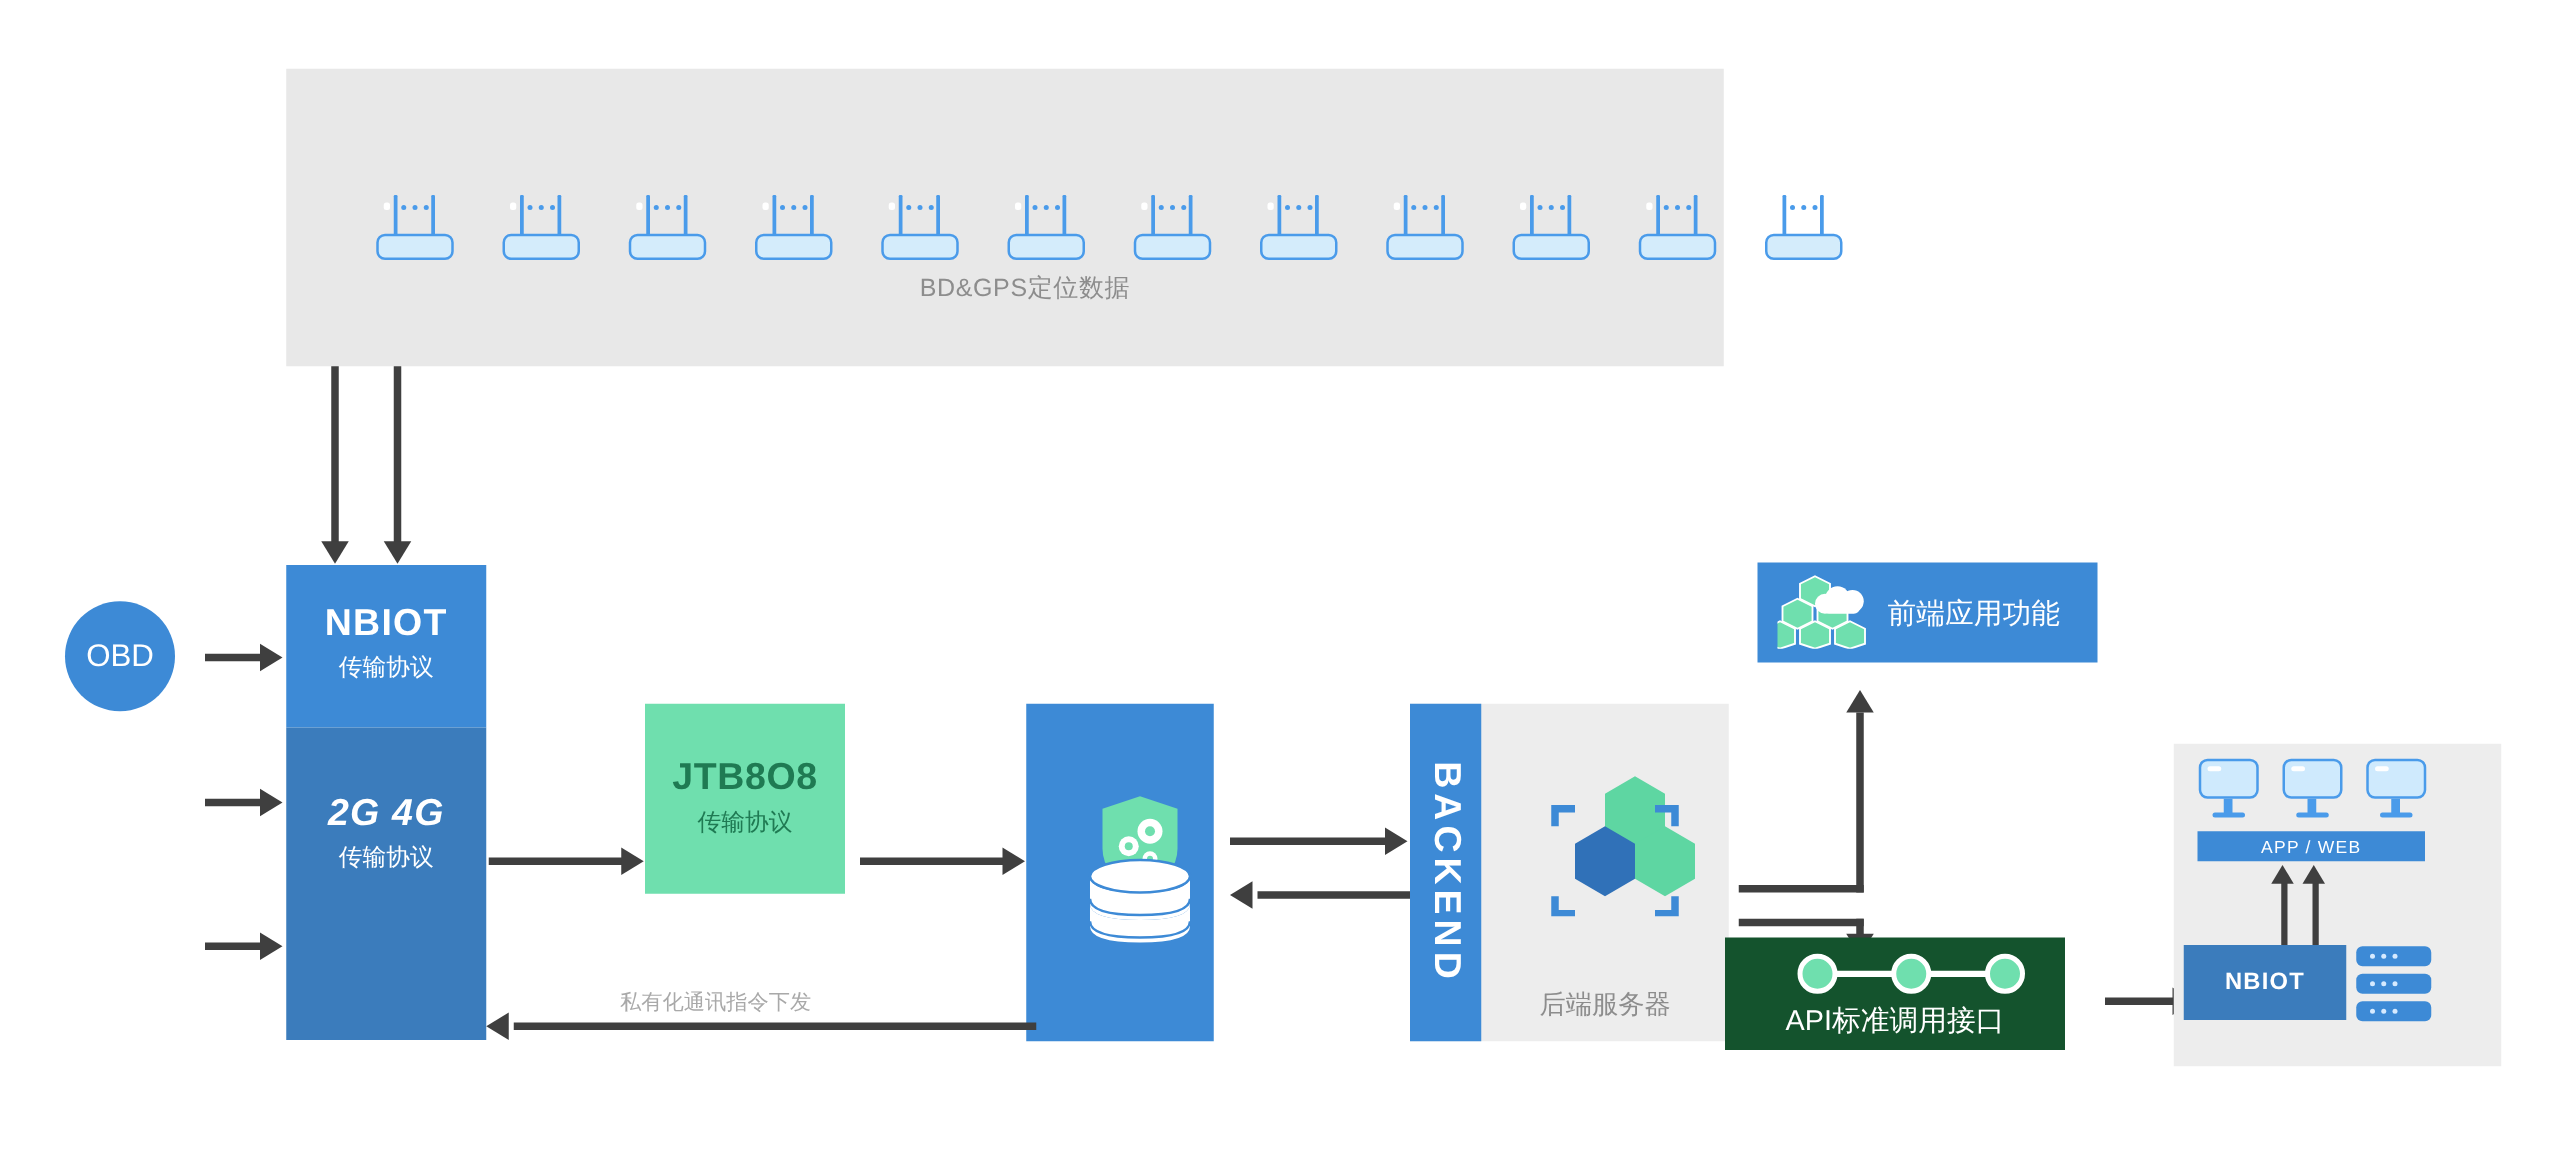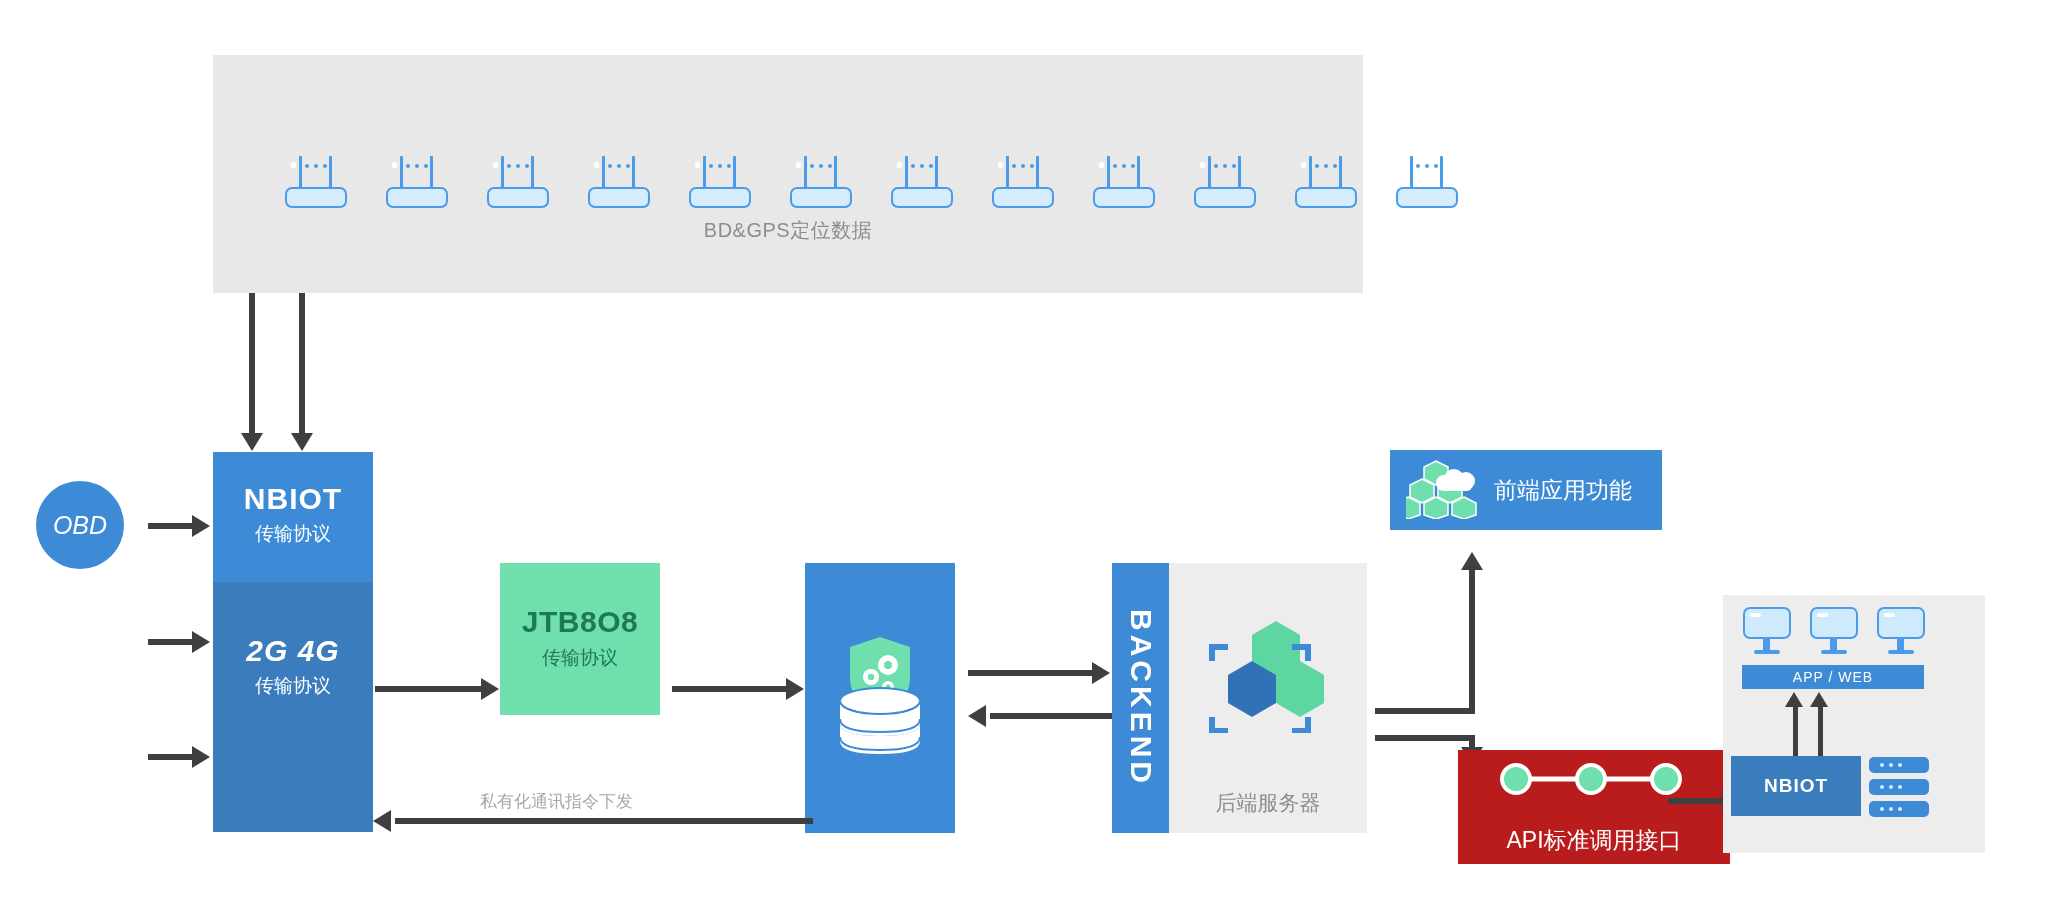--- a/index.html
+++ b/index.html
@@ -1,19 +1,19 @@
 <!DOCTYPE html>
 <html><head>
 <meta charset="utf-8">
 <style>
   html,body{margin:0;padding:0;background:#ffffff;}
   body{width:2048px;height:922px;position:relative;overflow:hidden;
        font-family:"Liberation Sans","DejaVu Sans",sans-serif;}
   .stage{position:absolute;left:0;top:0;width:2048px;height:922px;}
-  .abs{position:absolute;}
+  .abs{position:absolute;margin-left:16px;}
 
   
   #device-panel{left:213px;top:55px;width:1150px;height:238px;background:#e8e8e8;}
   #router-row{position:absolute;left:0;top:0;width:100%;height:100%;}
   .router{position:absolute;bottom:85px;width:62px;height:52px;}
   .router .ant{position:absolute;width:3px;height:32px;background:#4a9bea;border-radius:1px;}
   .router .ant.l{left:14px;top:0;}
   .router .ant.r{left:44px;top:0;}
   .router .body{position:absolute;left:0;bottom:0;width:62px;height:21px;
         background:#d4ecfb;border:2.5px solid #4a9bea;border-radius:7px;box-sizing:border-box;}
@@ -29,21 +29,21 @@
   .arrow-head-up{position:absolute;width:0;height:0;border-left:11px solid transparent;
         border-right:11px solid transparent;border-bottom:18px solid #3f3f3f;}
   .arrow-head-right{position:absolute;width:0;height:0;border-top:11px solid transparent;
         border-bottom:11px solid transparent;border-left:18px solid #3f3f3f;}
   .arrow-head-left{position:absolute;width:0;height:0;border-top:11px solid transparent;
         border-bottom:11px solid transparent;border-right:18px solid #3f3f3f;}
   .ar-gray .arrow-line{background:#3f3f3f;}
 
   
   .io-circle{position:absolute;width:88px;height:88px;border-radius:50%;background:#3d8ad6;
-        color:#fff;font-size:25px;display:flex;align-items:center;justify-content:center;font-style:italic;}
+        color:#fff;font-size:25px;display:flex;align-items:center;justify-content:center;}
 
   
   #comm-stack{left:213px;top:452px;width:160px;height:380px;}
   .comm-cell{position:absolute;left:0;width:160px;color:#fff;text-align:center;}
   #comm-nbiot{top:0;height:130px;background:#3d8ad6;}
   #comm-2g4g{top:130px;height:250px;background:#3b7cbc;}
   .comm-title{font-size:30px;font-weight:bold;letter-spacing:1px;}
   .comm-sub{font-size:19px;margin-top:5px;}
   #comm-nbiot .comm-title{margin-top:30px;}
   #comm-2g4g .comm-title{margin-top:52px;font-style:italic;}
@@ -59,21 +59,21 @@
   
   #backend-box{left:1112px;top:563px;width:255px;height:270px;background:#ededed;}
   #backend-strip{position:absolute;left:0;top:0;width:57px;height:100%;background:#3d8ad6;}
   #backend-strip span{position:absolute;left:50%;top:50%;transform:translate(-50%,-50%) rotate(90deg);
         white-space:nowrap;color:#fff;font-size:30px;font-weight:bold;letter-spacing:4px;}
   #backend-label{position:absolute;left:57px;right:0;bottom:16px;text-align:center;color:#8d8d8d;font-size:21px;}
 
   
   #frontend-box{left:1390px;top:450px;width:272px;height:80px;background:#3d8ad6;display:flex;align-items:center;}
   #frontend-label{color:#fff;font-size:23px;margin-left:10px;}
-  #api-box{left:1458px;top:750px;width:272px;height:114px;background:#b91c1c;}
+  #api-box{left:1364px;top:750px;width:272px;height:90px;background:#14532d;}
   #api-label{position:absolute;left:0;bottom:8px;width:100%;text-align:center;color:#fff;font-size:23px;}
 
   
   #agent-panel{left:1723px;top:595px;width:262px;height:258px;background:#ededed;}
   .monitor{position:absolute;width:48px;height:50px;}
   .monitor .screen{position:absolute;left:0;top:0;width:48px;height:32px;background:#cfeafd;
         border:2.5px solid #4a9bea;border-radius:7px;box-sizing:border-box;}
   .monitor .notch{position:absolute;left:7px;top:6px;width:11px;height:4px;border-radius:2px;background:#ffffff;}
   .monitor .neck{position:absolute;left:20px;top:32px;width:7px;height:12px;background:#4a9bea;}
   .monitor .base{position:absolute;left:11px;top:43px;width:26px;height:4px;background:#4a9bea;border-radius:2px;}

